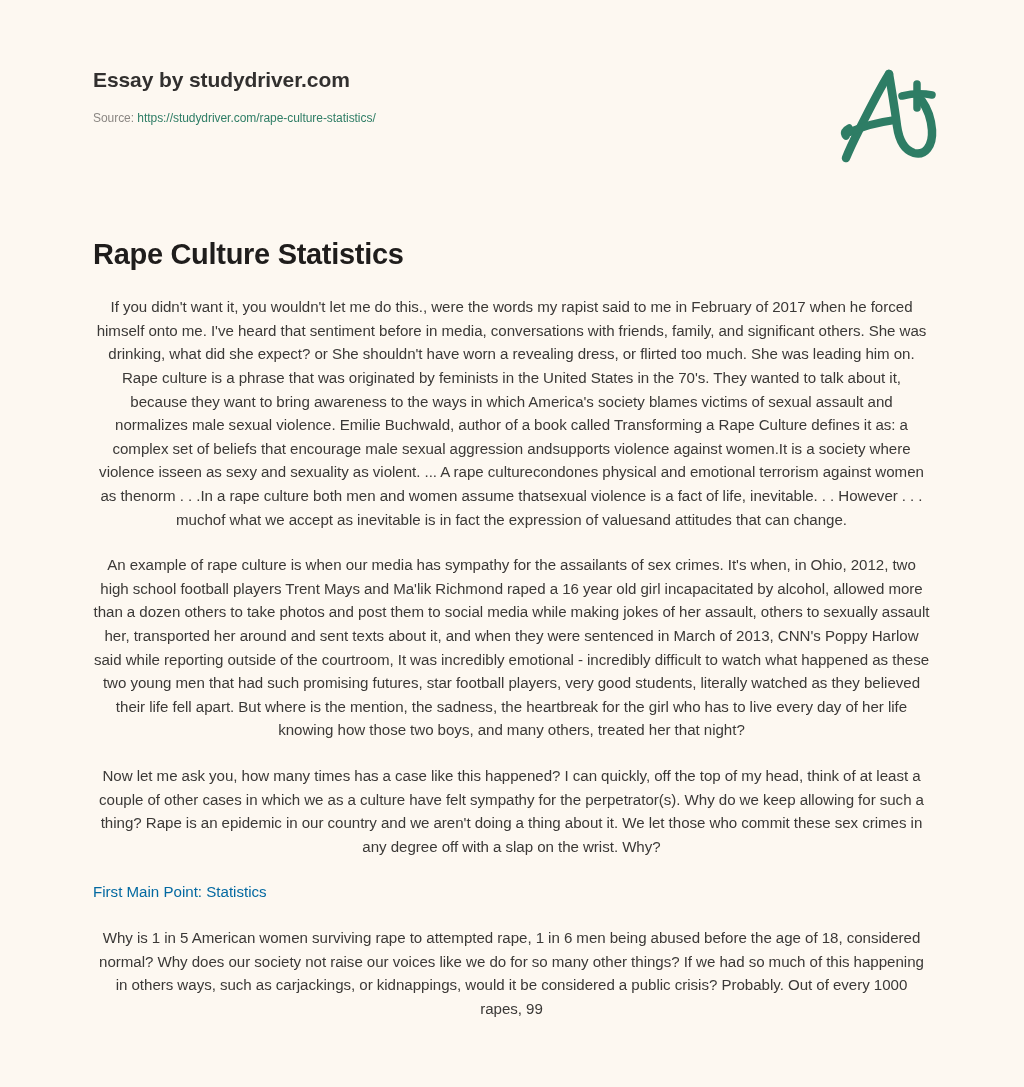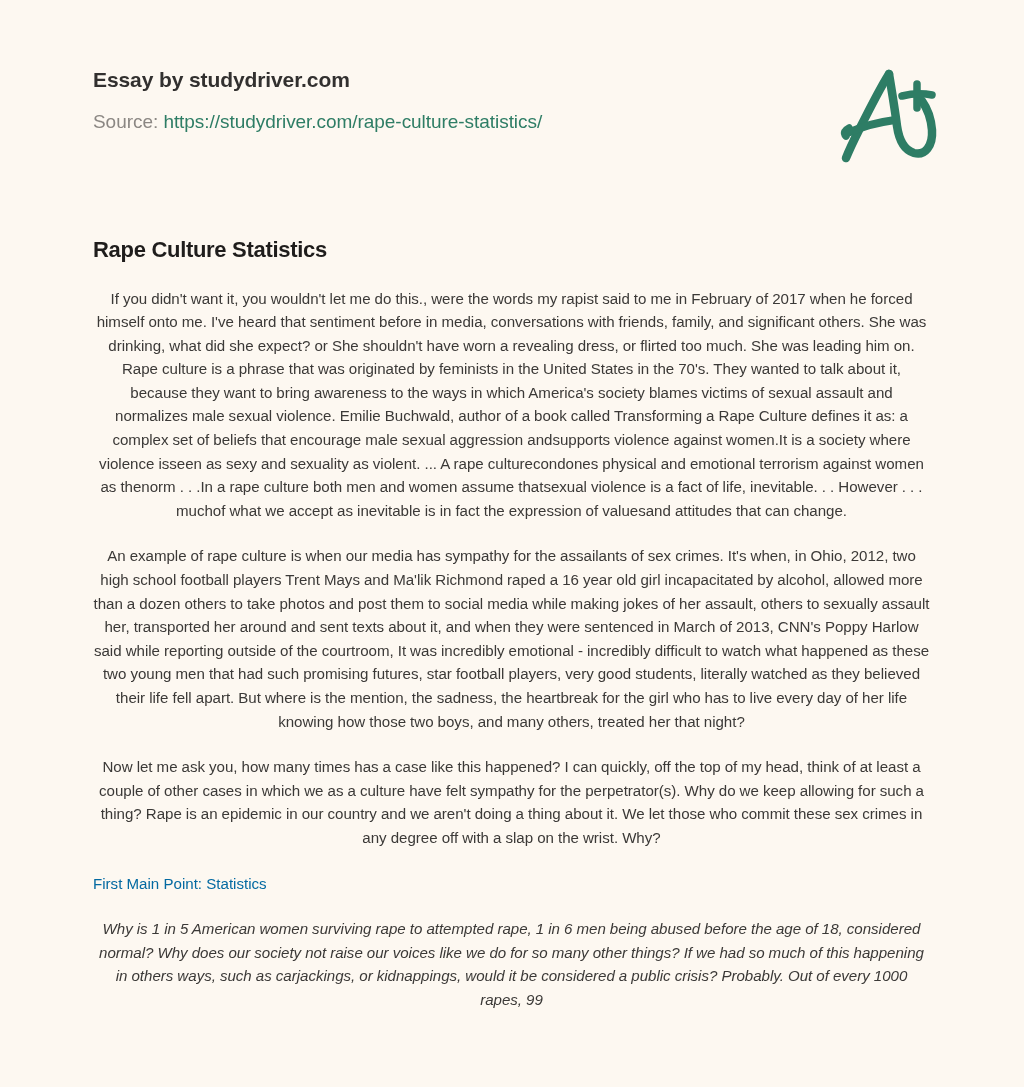--- a/index.html
+++ b/index.html
@@ -37,21 +37,21 @@
     font-size: 21px;
     font-weight: 700;
     color: #32302F;
     letter-spacing: -0.1px;
     line-height: 1.1;
     margin: 0;
   }
 
   .source-line {
     margin-top: 20px;
-    font-size: 19px;
+    font-size: 12px;
     color: #8B8783;
     letter-spacing: -0.05px;
     line-height: 1.2;
   }
 
   .source-link {
     color: #2E7D65;
     text-decoration: none;
   }
 
@@ -62,21 +62,21 @@
     right: 84px;
     width: 108px;
     height: 98px;
   }
   .logo svg { display: block; width: 108px; height: 98px; }
 
   
   .doc-title {
     margin: 0;
     padding: 104px 93px 0 93px;
-    font-size: 22px;
+    font-size: 29px;
     font-weight: 700;
     color: #1F1D1C;
     letter-spacing: -0.3px;
     line-height: 1.25;
   }
 
   
   .content {
     padding: 23px 94px 0 93px;
   }
@@ -84,21 +84,21 @@
   .para {
     margin: 0 0 22px 0;
     font-size: 15.1px;
     line-height: 23.6px;
     color: #3B3937;
     letter-spacing: -0.02px;
     text-align: center;
     word-spacing: -0.1px;
   }
 
-  .para:last-child { margin-bottom: 0; font-style: italic; }
+  .para:last-child { margin-bottom: 0; }
 
   .section-label {
     margin: 0 0 22px 0;
     font-size: 15.1px;
     line-height: 23.6px;
     color: #0369a1;
   }
 </style>
 </head>
 <body>

